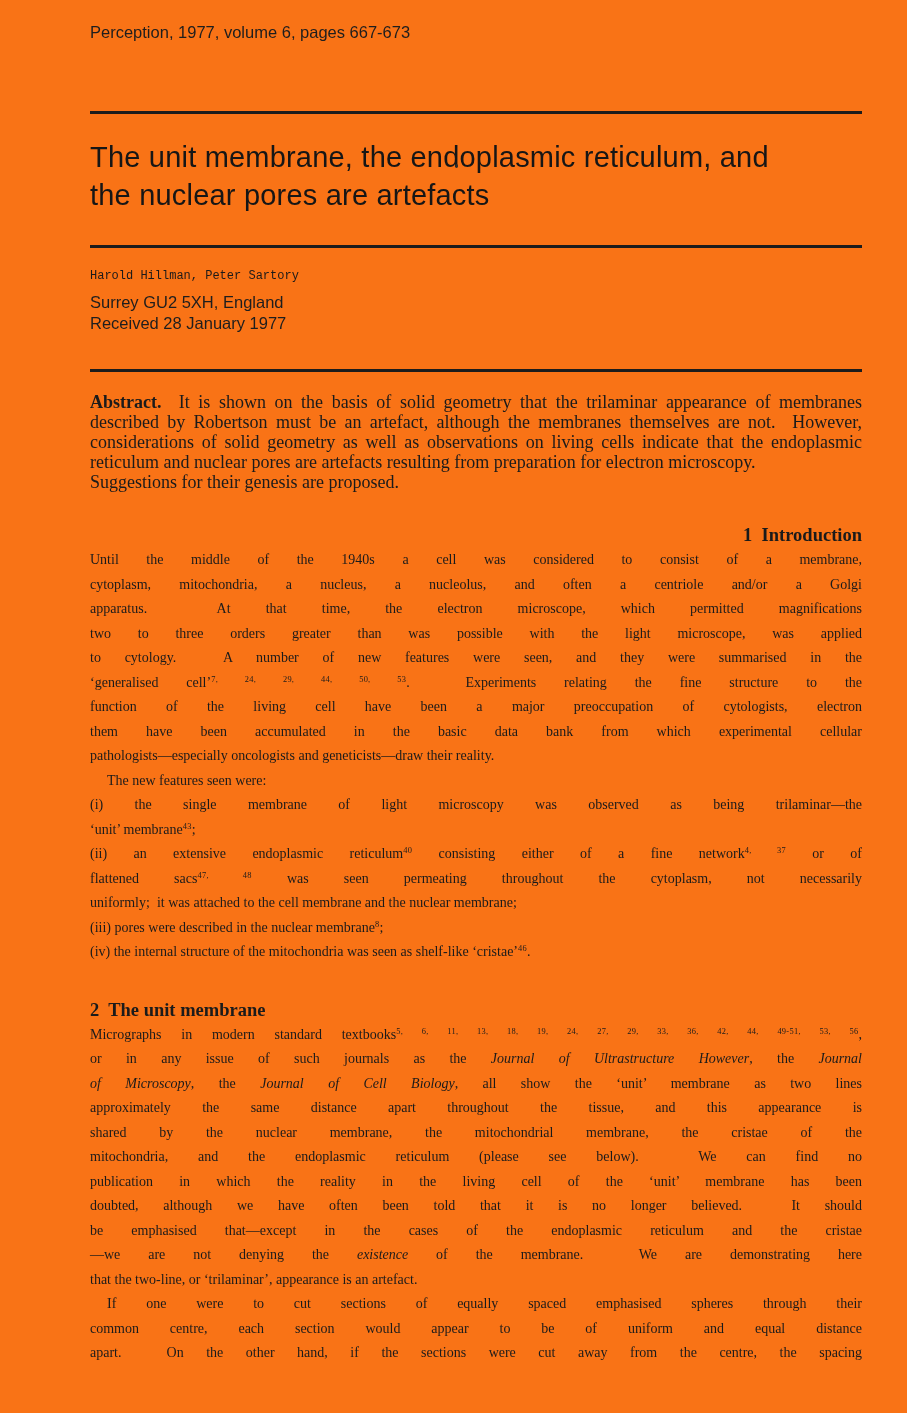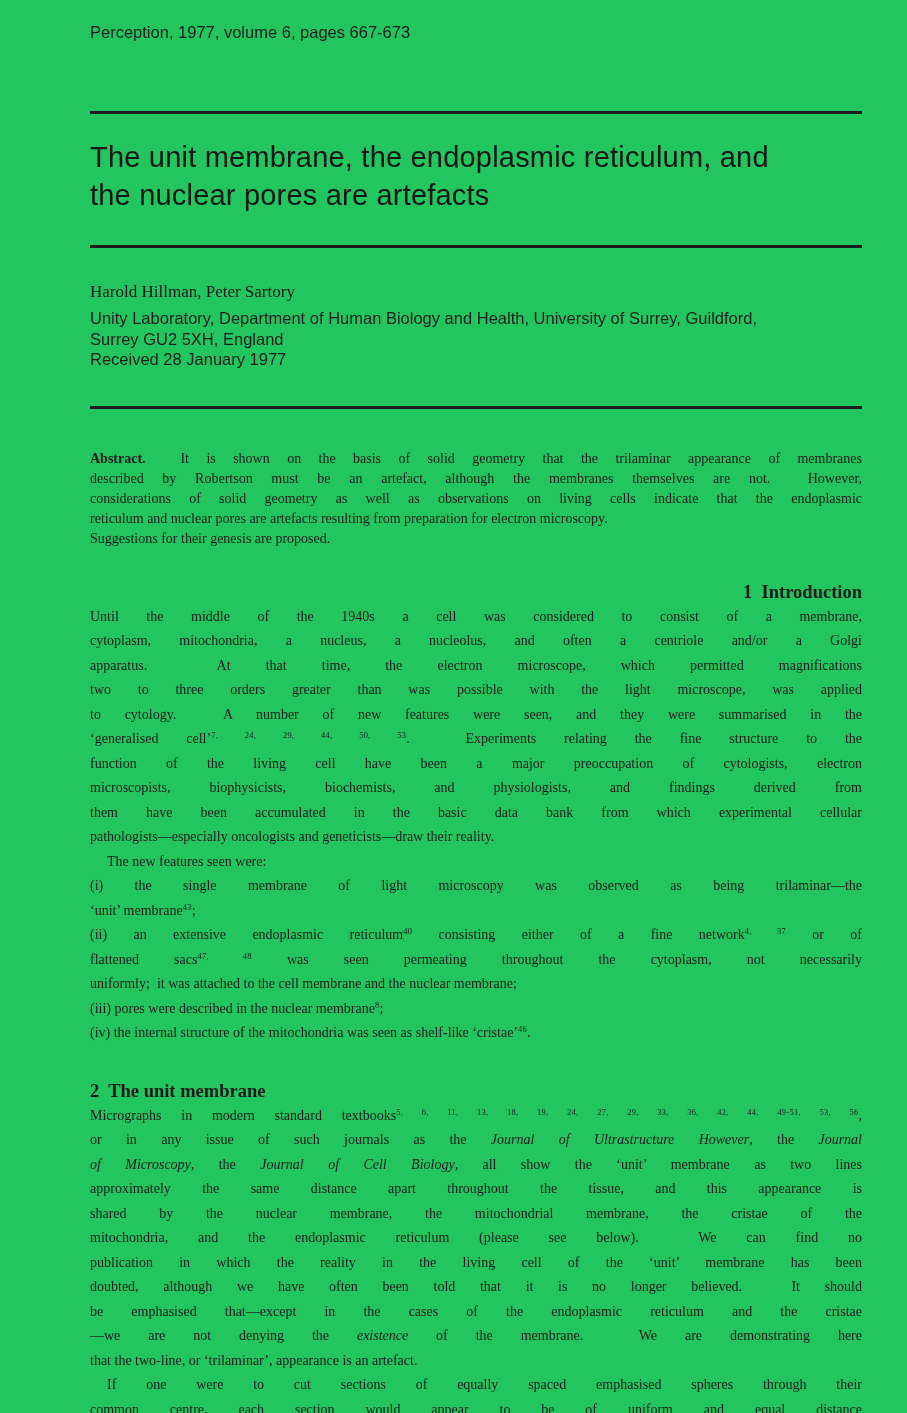--- a/index.html
+++ b/index.html
@@ -29,33 +29,33 @@
   
   .title {
     margin-top: 24px;
     font-family: "Liberation Sans", "DejaVu Sans", sans-serif;
     font-weight: 400;
     font-size: 29px; line-height: 38px; color: #161616;
     letter-spacing: 0.2px;
   }
   
   .authors {
-    margin-top: 32px;
-    font-family: Liberation Serif, serif;
-    font-size: 17px; line-height: 24px; color: #1a1a1a;
+    margin-top: 16px;
+    font-family: Liberation Mono, monospace;
+    font-size: 12px; line-height: 24px; color: #1a1a1a;
   }
   .affiliation {
     margin-top: 4px;
     font-family: "Liberation Sans", "DejaVu Sans", sans-serif;
     font-size: 16.5px; line-height: 20.5px; color: #1e1e1e;
   }
   
   .abstract {
-    margin-top: 40px;
-    font-size: 14px; line-height: 20px;
+    margin-top: 20px;
+    font-size: 18px; line-height: 20px;
   }
   
   .sec-heading {
     font-weight: 700;
     font-size: 18.5px; line-height: 25px;
   }
   section:nth-of-type(1) .sec-heading { margin-top: 31px; text-align: right; }
   section:nth-of-type(2) .sec-heading { margin-top: 33px; }
   .para { font-size: 14px; }
   .para .ln { line-height: 24.5px; }
@@ -74,37 +74,36 @@
   b { font-weight: 700; }
   
   .print-dot {
     position: absolute; left: 455px; top: 164px;
     width: 3px; height: 4px; background: #2b2b2b; border-radius: 50%;
   }
 </style>
 </head>
 <body style="color: rgb(27, 27, 27);">
 
-<div class="page" style="background: #22c55e;">
+<div class="page" style="background: #f97316;">
 
   <div class="journal-header">Perception, 1977, volume 6, pages 667-673</div>
 
   <div class="rule rule-1"></div>
 
   <div class="title">
     <div class="title-line">The unit membrane, the endoplasmic reticulum, and</div>
     <div class="title-line">the nuclear pores are artefacts</div>
   </div>
   <div class="print-dot"></div>
 
   <div class="rule rule-2"></div>
 
   <div class="authors">Harold Hillman, Peter Sartory</div>
   <div class="affiliation">
-    <div>Unity Laboratory, Department of Human Biology and Health, University of Surrey, Guildford,</div>
     <div>Surrey GU2 5XH, England</div>
     <div>Received 28 January 1977</div>
   </div>
 
   <div class="rule rule-3"></div>
 
   <div class="abstract">
       <div class="ln j"><b>Abstract.</b>&nbsp; It is shown on the basis of solid geometry that the trilaminar appearance of membranes</div>
       <div class="ln j">described by Robertson must be an artefact, although the membranes themselves are not.&nbsp; However,</div>
       <div class="ln j">considerations of solid geometry as well as observations on living cells indicate that the endoplasmic</div>
@@ -116,21 +115,20 @@
       <section>
         <div class="sec-heading">1&nbsp; Introduction</div>
         <div class="para">
           <div class="ln j">Until the middle of the 1940s a cell was considered to consist of a membrane,</div>
           <div class="ln j">cytoplasm, mitochondria, a nucleus, a nucleolus, and often a centriole and/or a Golgi</div>
           <div class="ln j">apparatus.&nbsp; At that time, the electron microscope, which permitted magnifications</div>
           <div class="ln j">two to three orders greater than was possible with the light microscope, was applied</div>
           <div class="ln j">to cytology.&nbsp; A number of new features were seen, and they were summarised in the</div>
           <div class="ln j">‘generalised cell’<sup>7, 24, 29, 44, 50, 53</sup>.&nbsp; Experiments relating the fine structure to the</div>
           <div class="ln j">function of the living cell have been a major preoccupation of cytologists, electron</div>
-          <div class="ln j">microscopists, biophysicists, biochemists, and physiologists, and findings derived from</div>
           <div class="ln j">them have been accumulated in the basic data bank from which experimental cellular</div>
           <div class="ln">pathologists—especially oncologists and geneticists—draw their reality.</div>
         </div>
         <div class="para">
           <div class="ln in">The new features seen were:</div>
         </div>
         <div class="para">
           <div class="ln j">(i) the single membrane of light microscopy was observed as being trilaminar—the</div>
           <div class="ln">‘unit’ membrane<sup>43</sup>;</div>
           <div class="ln j">(ii) an extensive endoplasmic reticulum<sup>40</sup> consisting either of a fine network<sup>4, 37</sup> or of</div>

